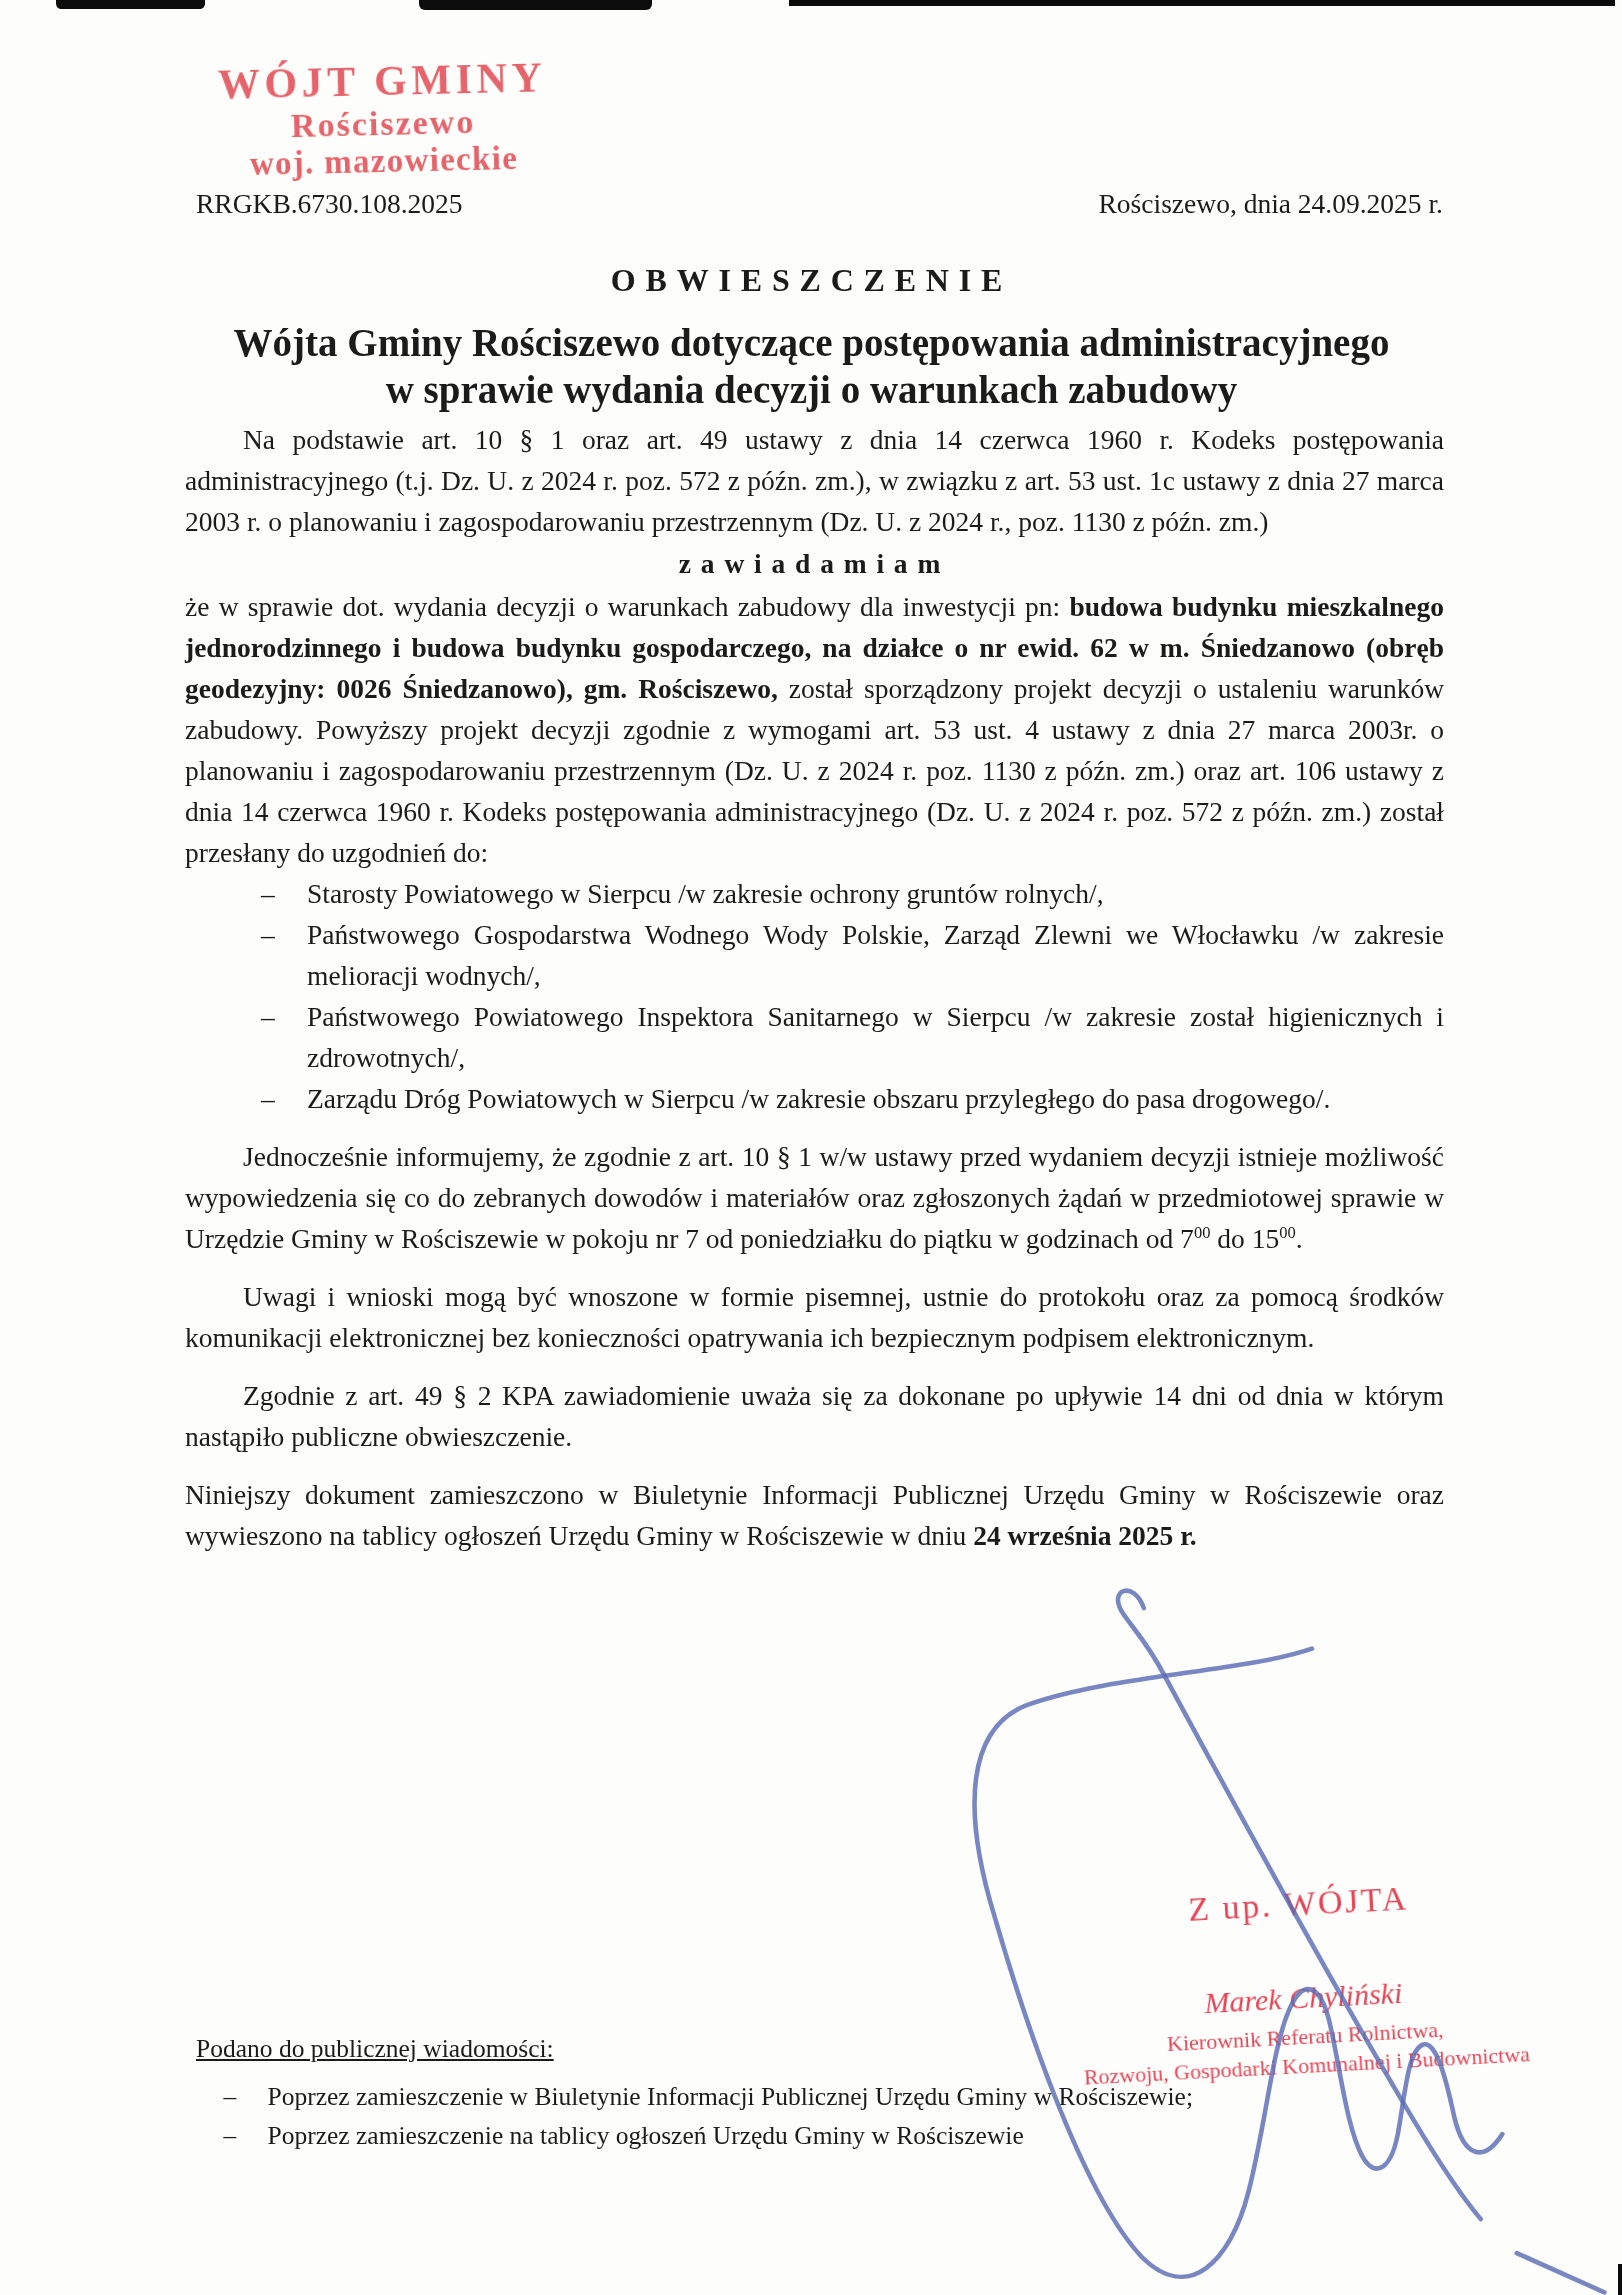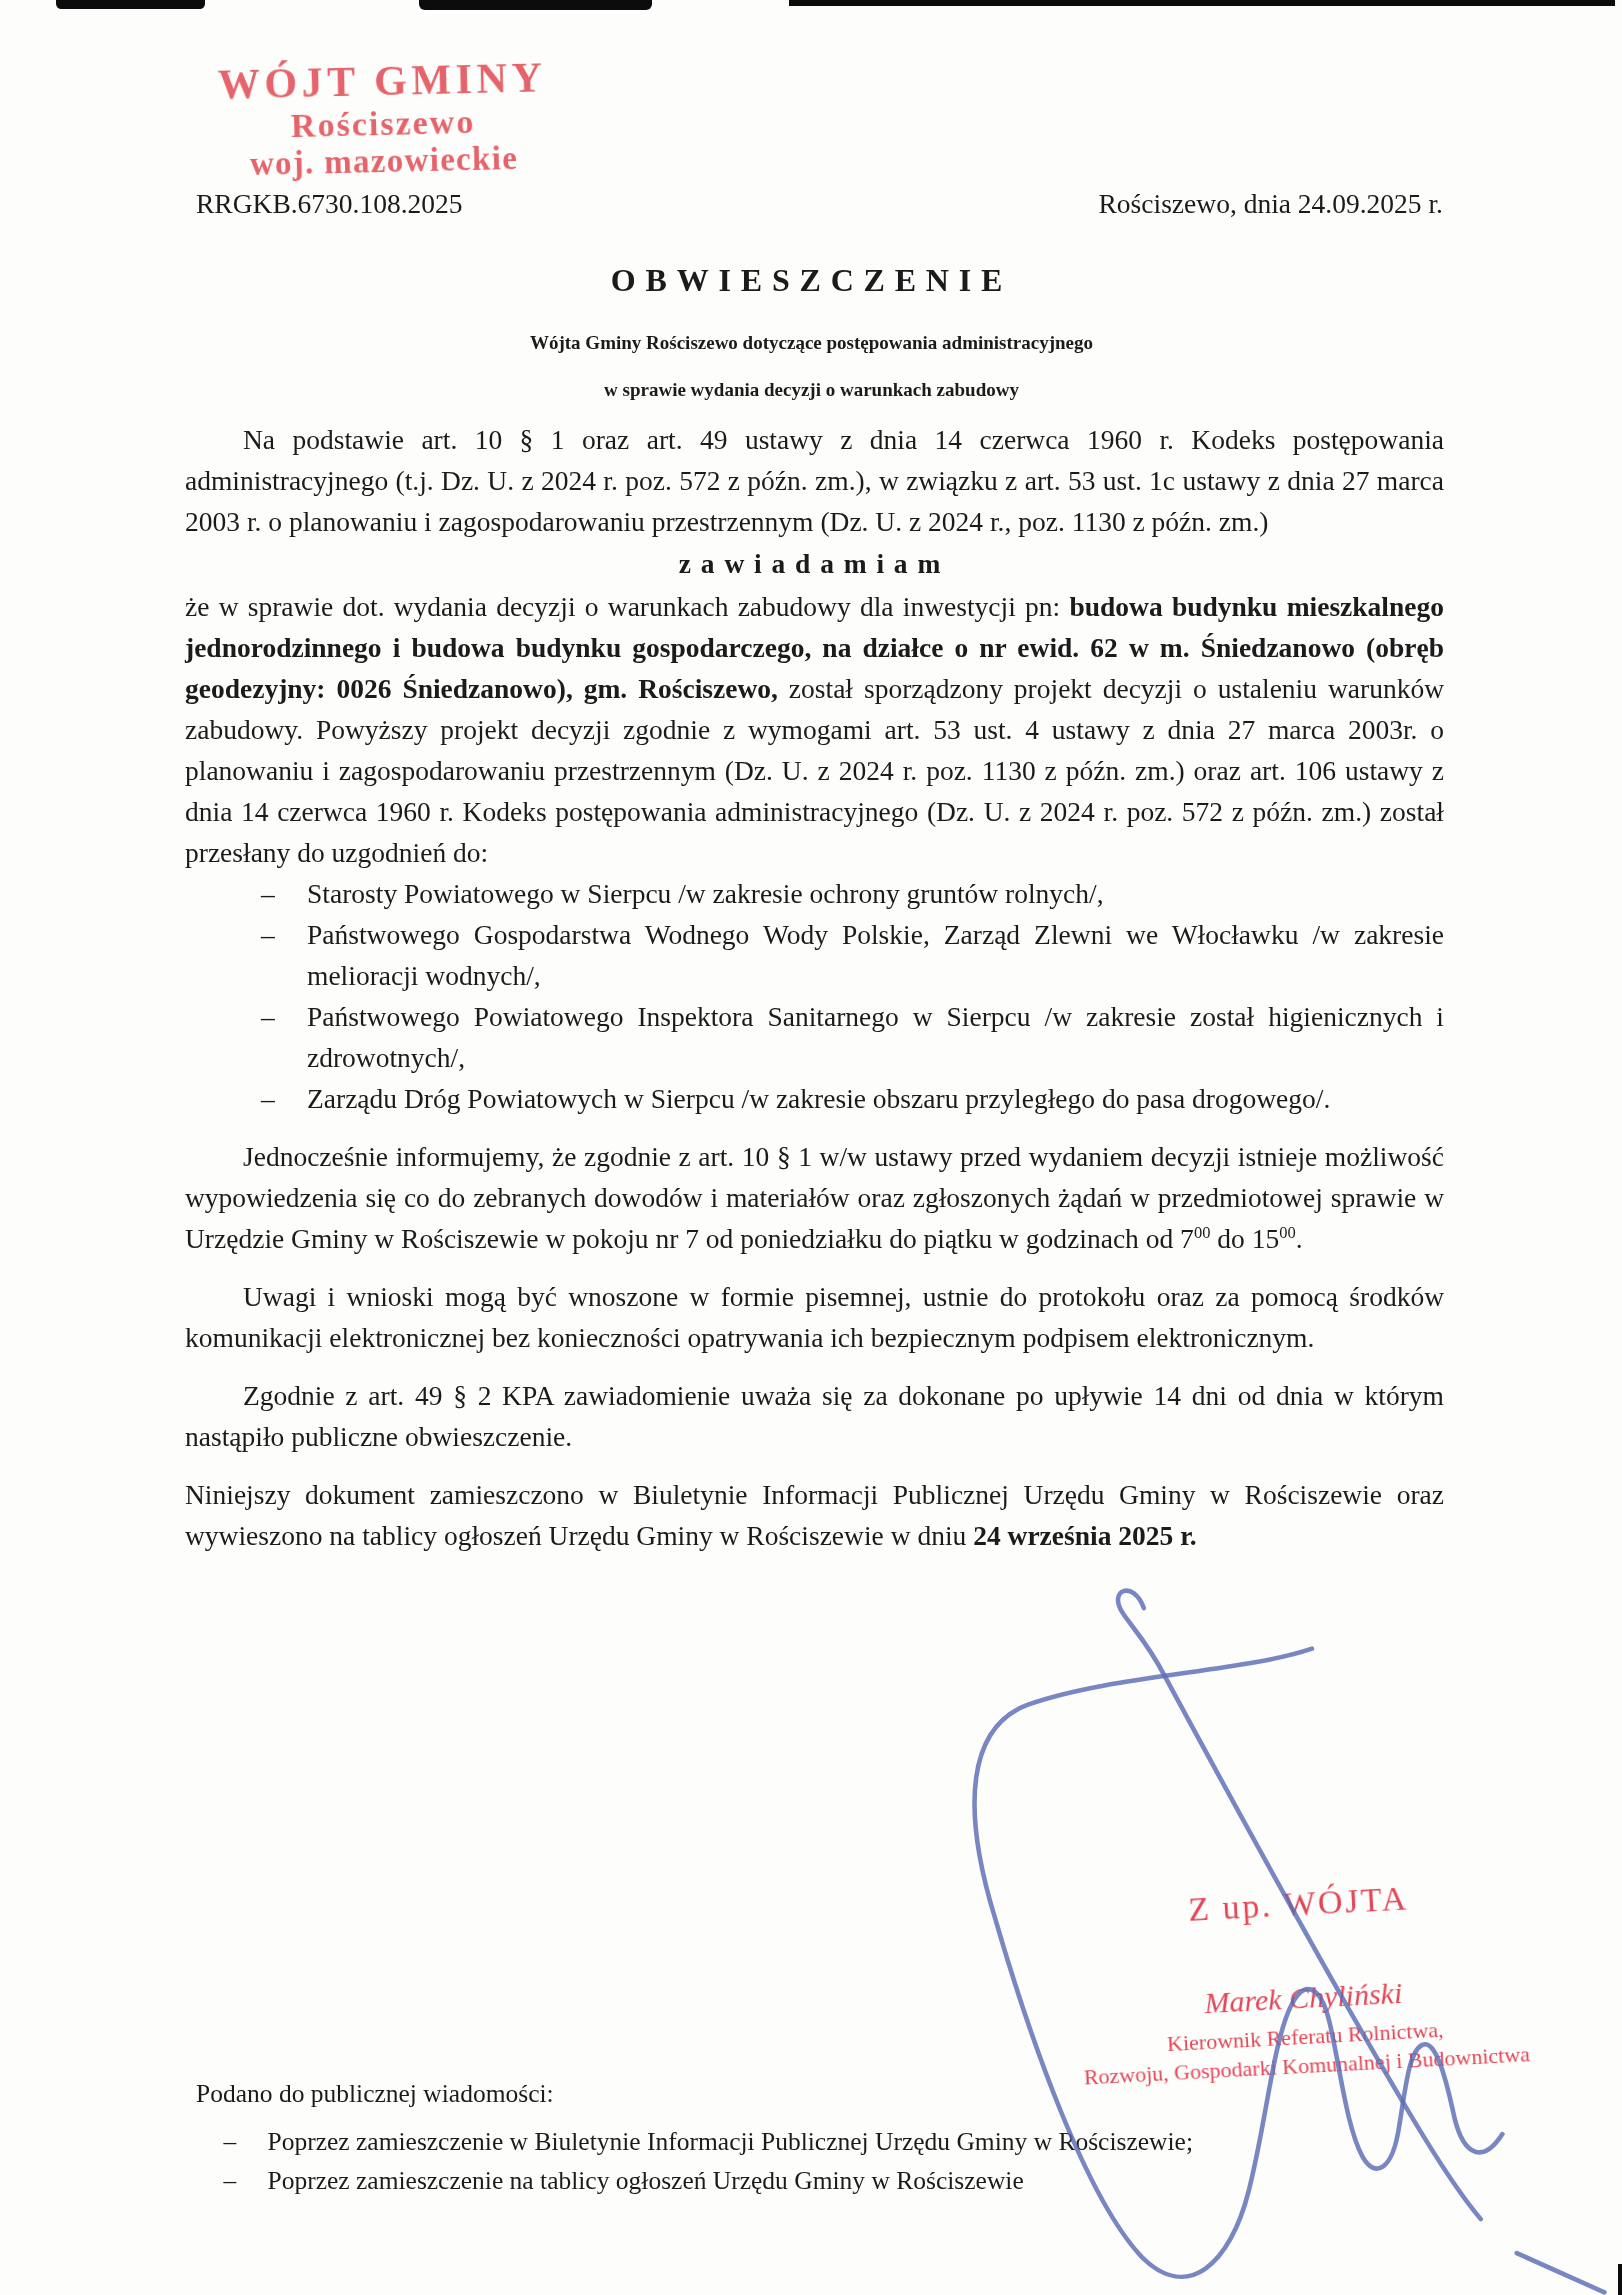--- a/index.html
+++ b/index.html
@@ -35,21 +35,21 @@
   
   .refline{
     position:absolute;left:196px;top:188px;width:1247px;
     display:flex;justify-content:space-between;
     font-size:27.5px;
   }
 
   
   .titleblock{position:absolute;left:0;top:262px;width:1623px;text-align:center;}
   .title-main{font-size:32px;font-weight:bold;letter-spacing:9.8px;margin-bottom:19.6px;}
-  .title-sub{font-size:19px;font-weight:bold;line-height:47px;}
+  .title-sub{font-size:39px;font-weight:bold;line-height:47px;}
 
   
   .content{
     position:absolute;left:185px;top:419px;width:1259px;
     font-size:27.5px;line-height:41px;text-align:justify;
   }
   .content p{margin:0;}
   .indent{text-indent:58px;}
   .gap{margin-top:17px !important;}
   .mid-heading{
@@ -71,21 +71,21 @@
     filter:blur(0.2px);
     opacity:.95;
   }
   .sig-auth{font-size:34px;letter-spacing:2.6px;margin-bottom:58px;}
   .sig-name{font-size:30px;font-style:italic;margin-bottom:6.5px;}
   .sig-t1{font-size:22px;line-height:29px;}
   .sig-t2{font-size:22px;line-height:29px;}
 
   
   .footer{position:absolute;left:196px;top:2029px;width:1243px;font-size:25.5px;line-height:39px;}
-  .footer-heading{margin-bottom:9.2px;margin-top:45px;}
+  .footer-heading{text-decoration:underline;margin-bottom:9.2px;}
   .footer .li .dash{flex:0 0 44px;margin-left:27.5px;}
 
   
   .ink{position:absolute;left:0;top:0;width:1623px;height:2295px;pointer-events:none;}
 </style>
 </head>
 <body>
 
 <div class="page">
 

